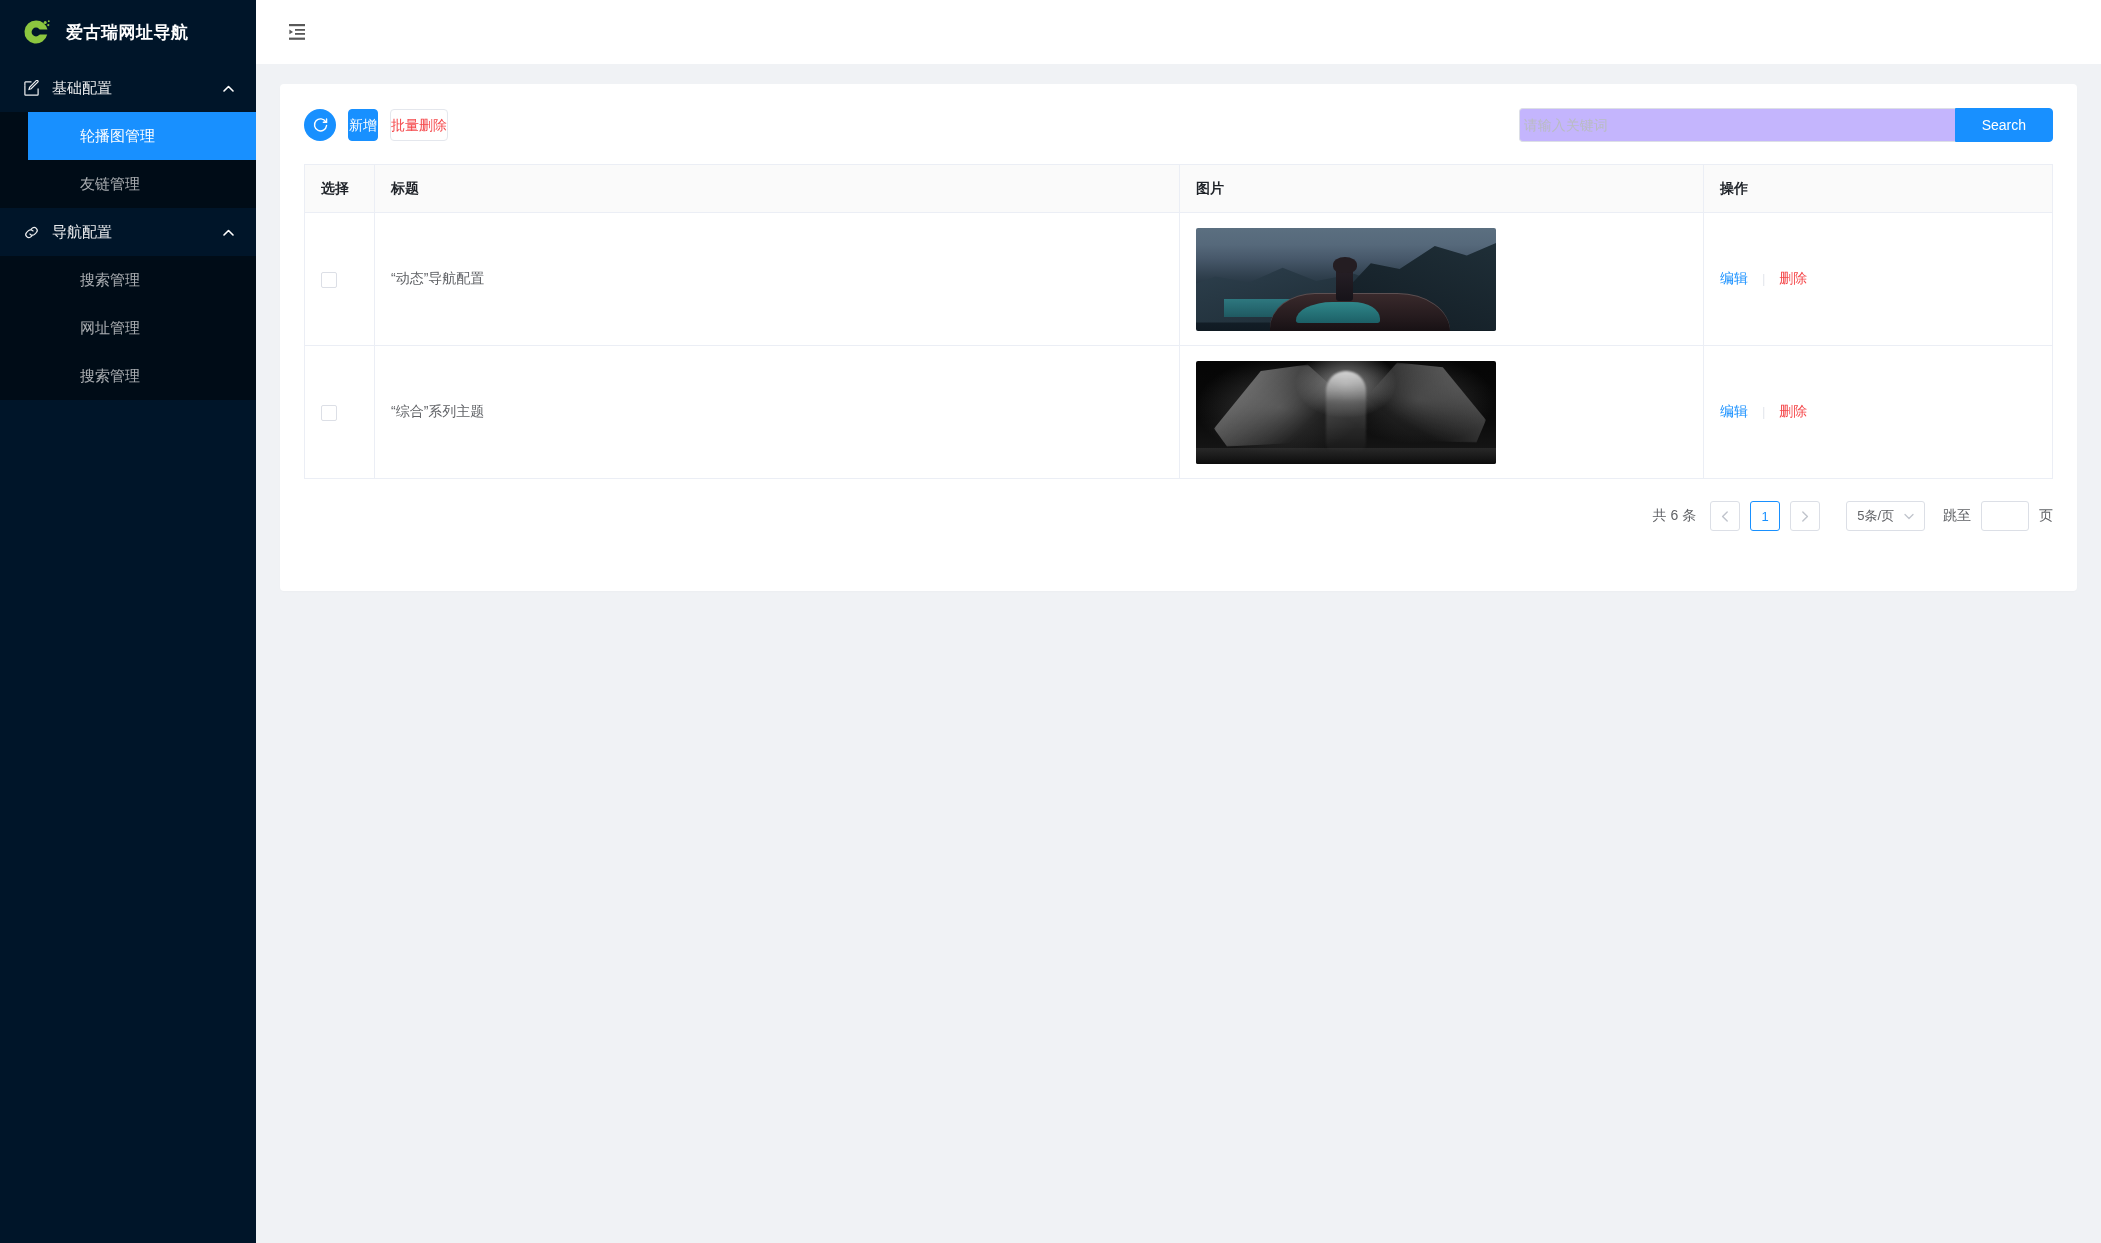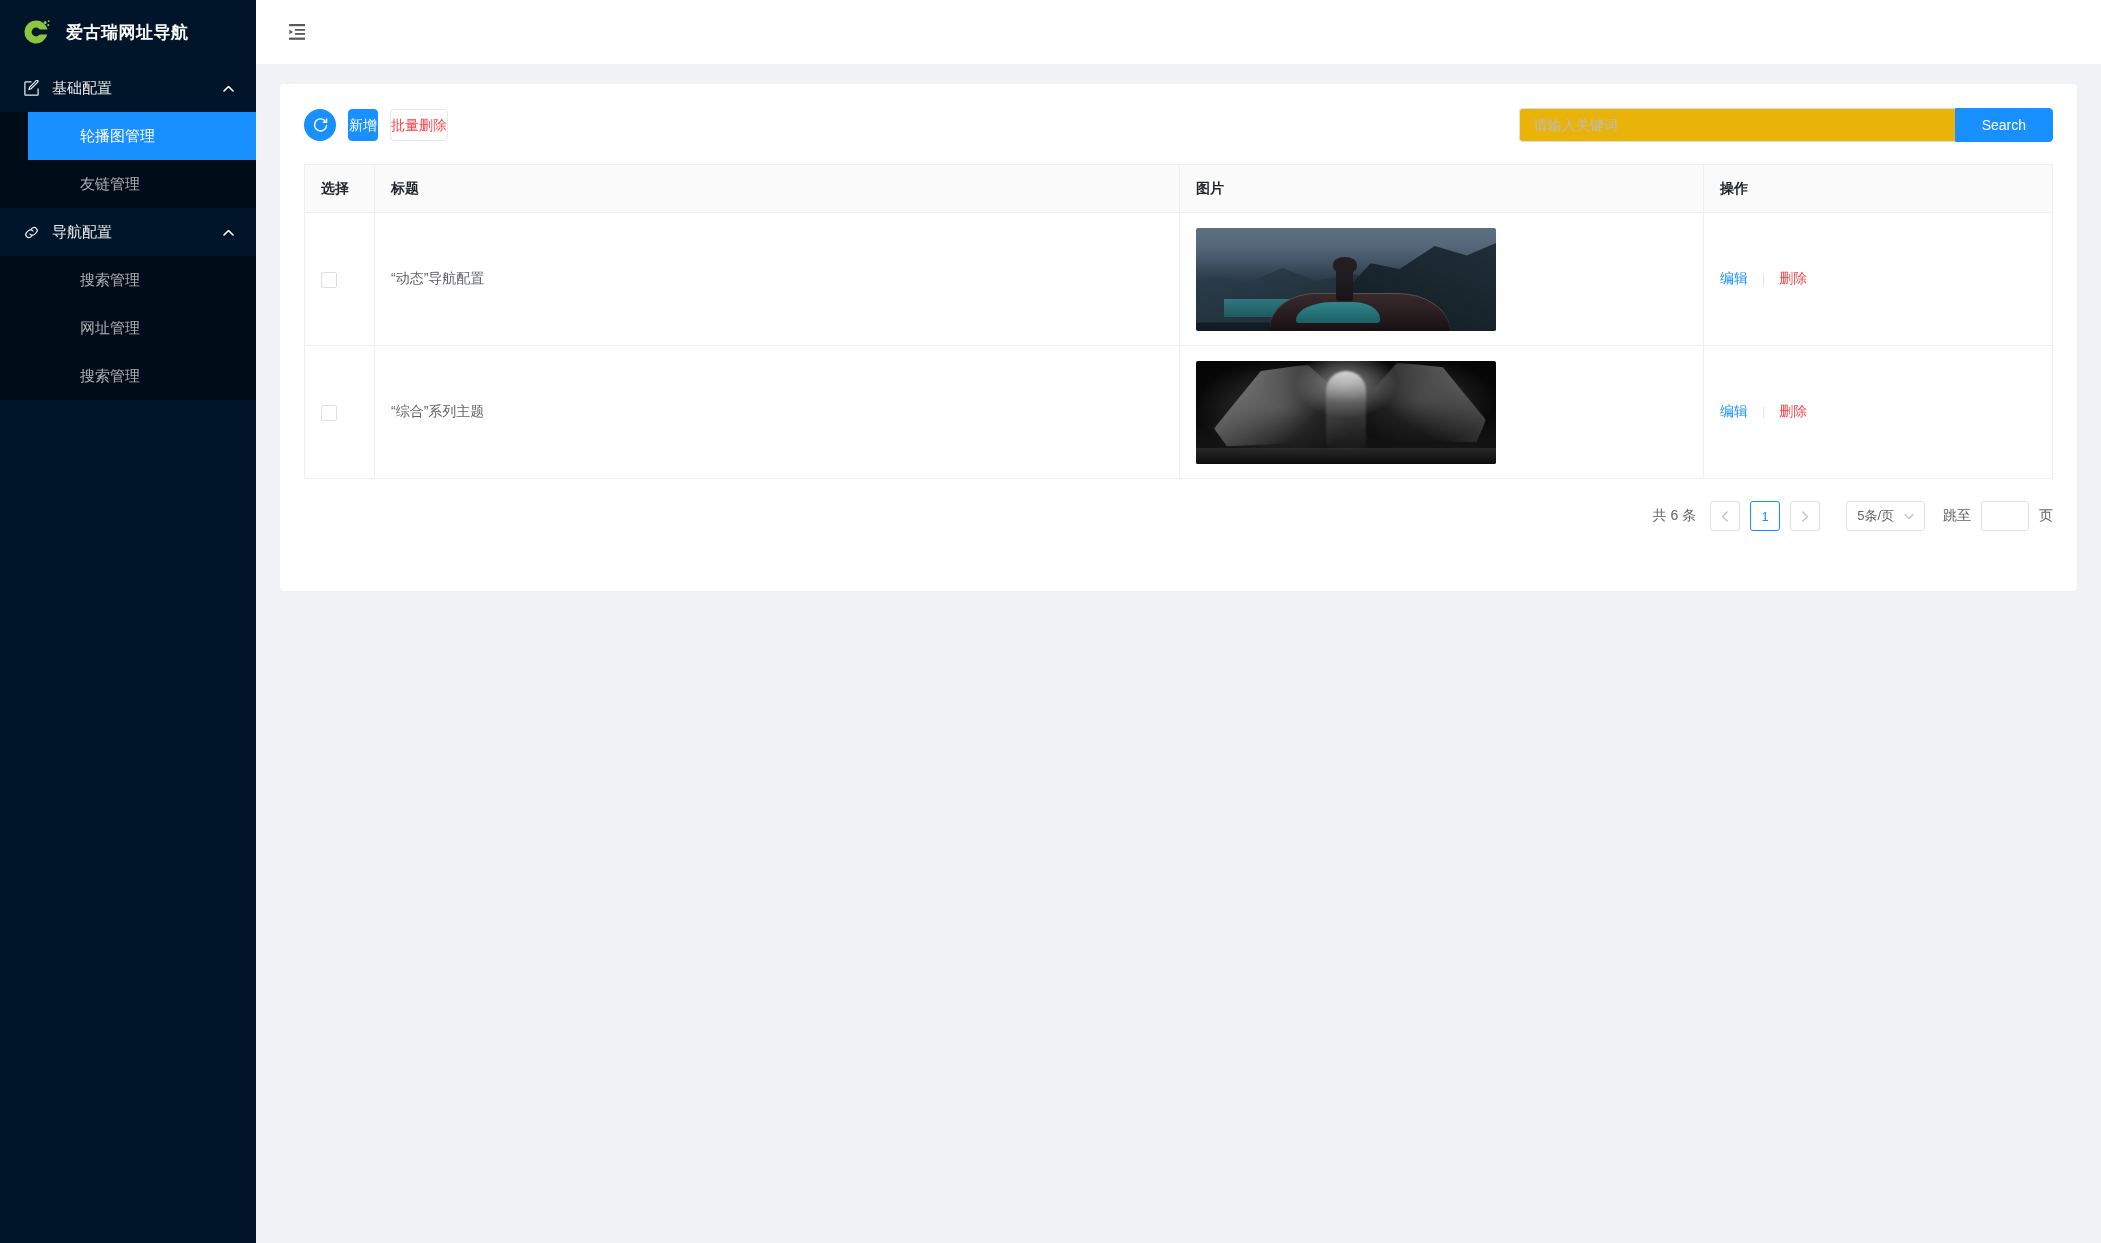--- a/index.html
+++ b/index.html
@@ -136,26 +136,26 @@
   .btn-primary { background: #1890ff; color: #fff; border-color: #1890ff; }
   .btn-danger-ghost { background: #fff; color: #f5484b; border-color: #e4e7ed; }
 
   .toolbar-right { display: flex; align-items: center; }
   .search-input {
     width: 436px;
     height: 34px;
     border: 1px solid #dcdfe6;
     border-right: none;
     border-radius: 4px 0 0 4px;
-    padding: 0 14px;
+    padding: 0 4px;
     font-size: 14px;
     color: #606266;
     outline: none;
     font-family: inherit;
-    background: #eab308;
+    background: #c4b5fd;
   }
   .search-input::placeholder { color: #b9bcc2; }
   .search-btn {
     height: 34px;
     padding: 0 26px;
     background: #1890ff;
     color: #fff;
     border: 1px solid #1890ff;
     border-radius: 0 4px 4px 0;
     font-size: 14px;

